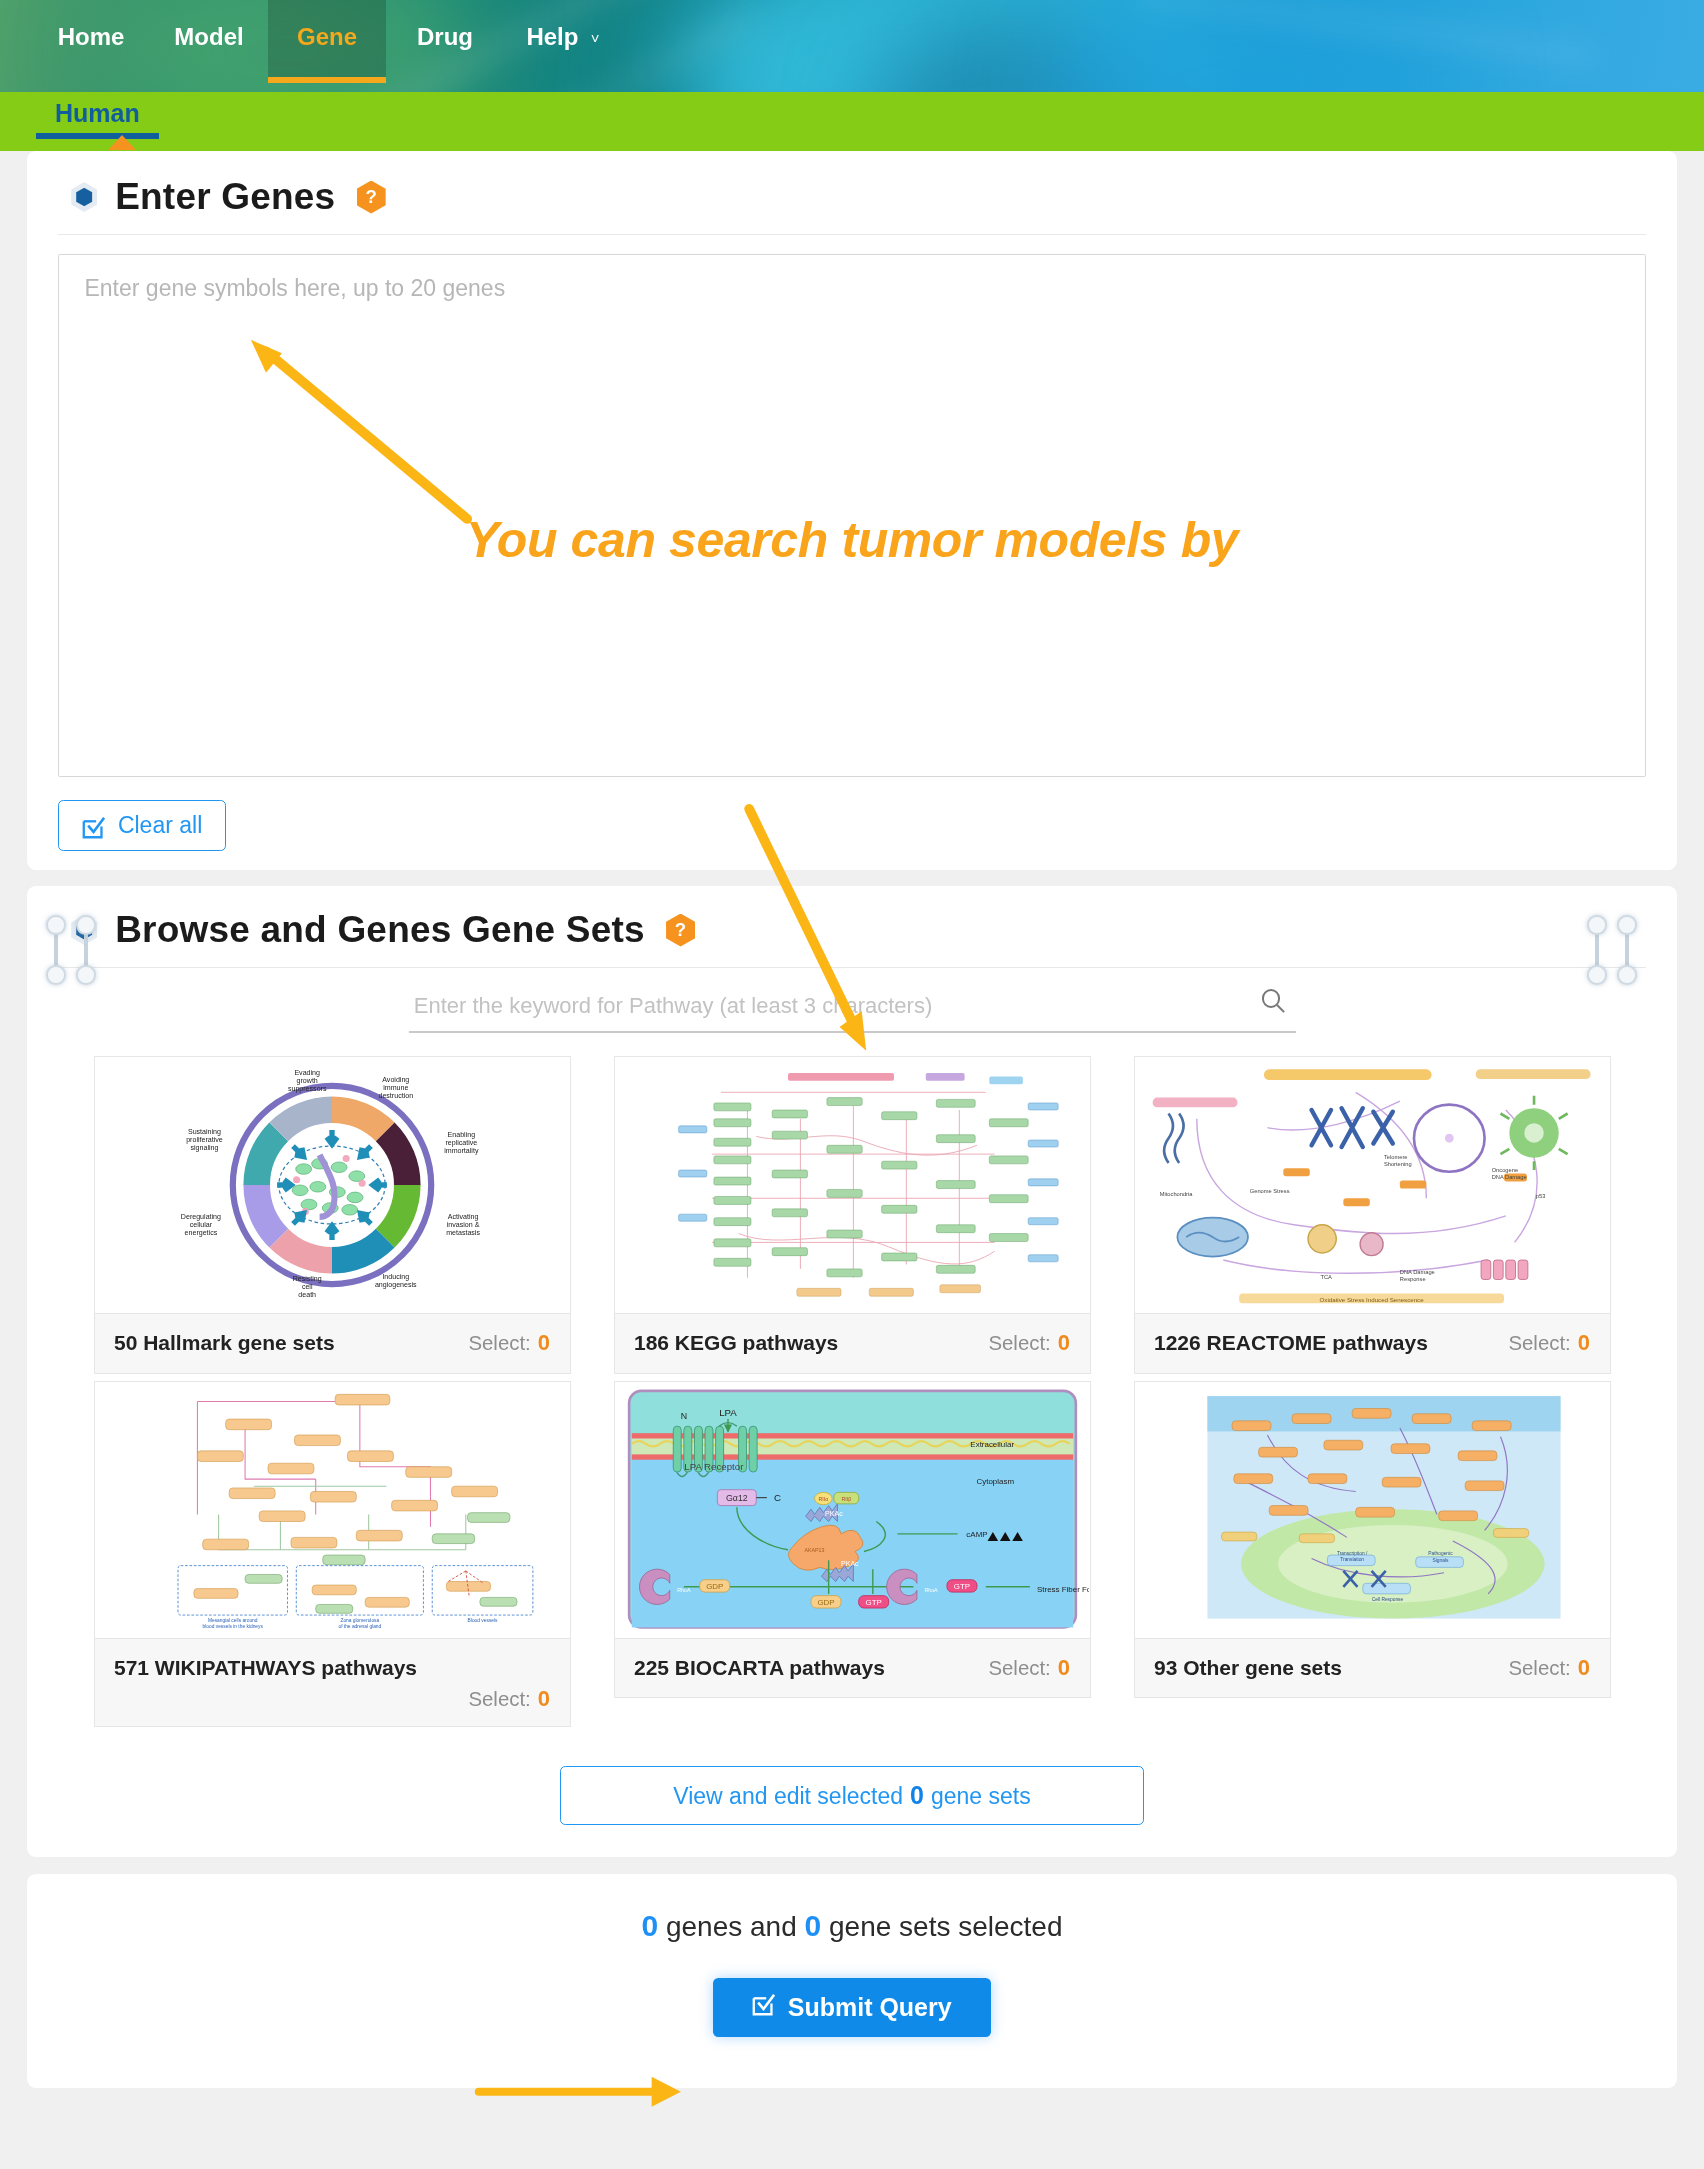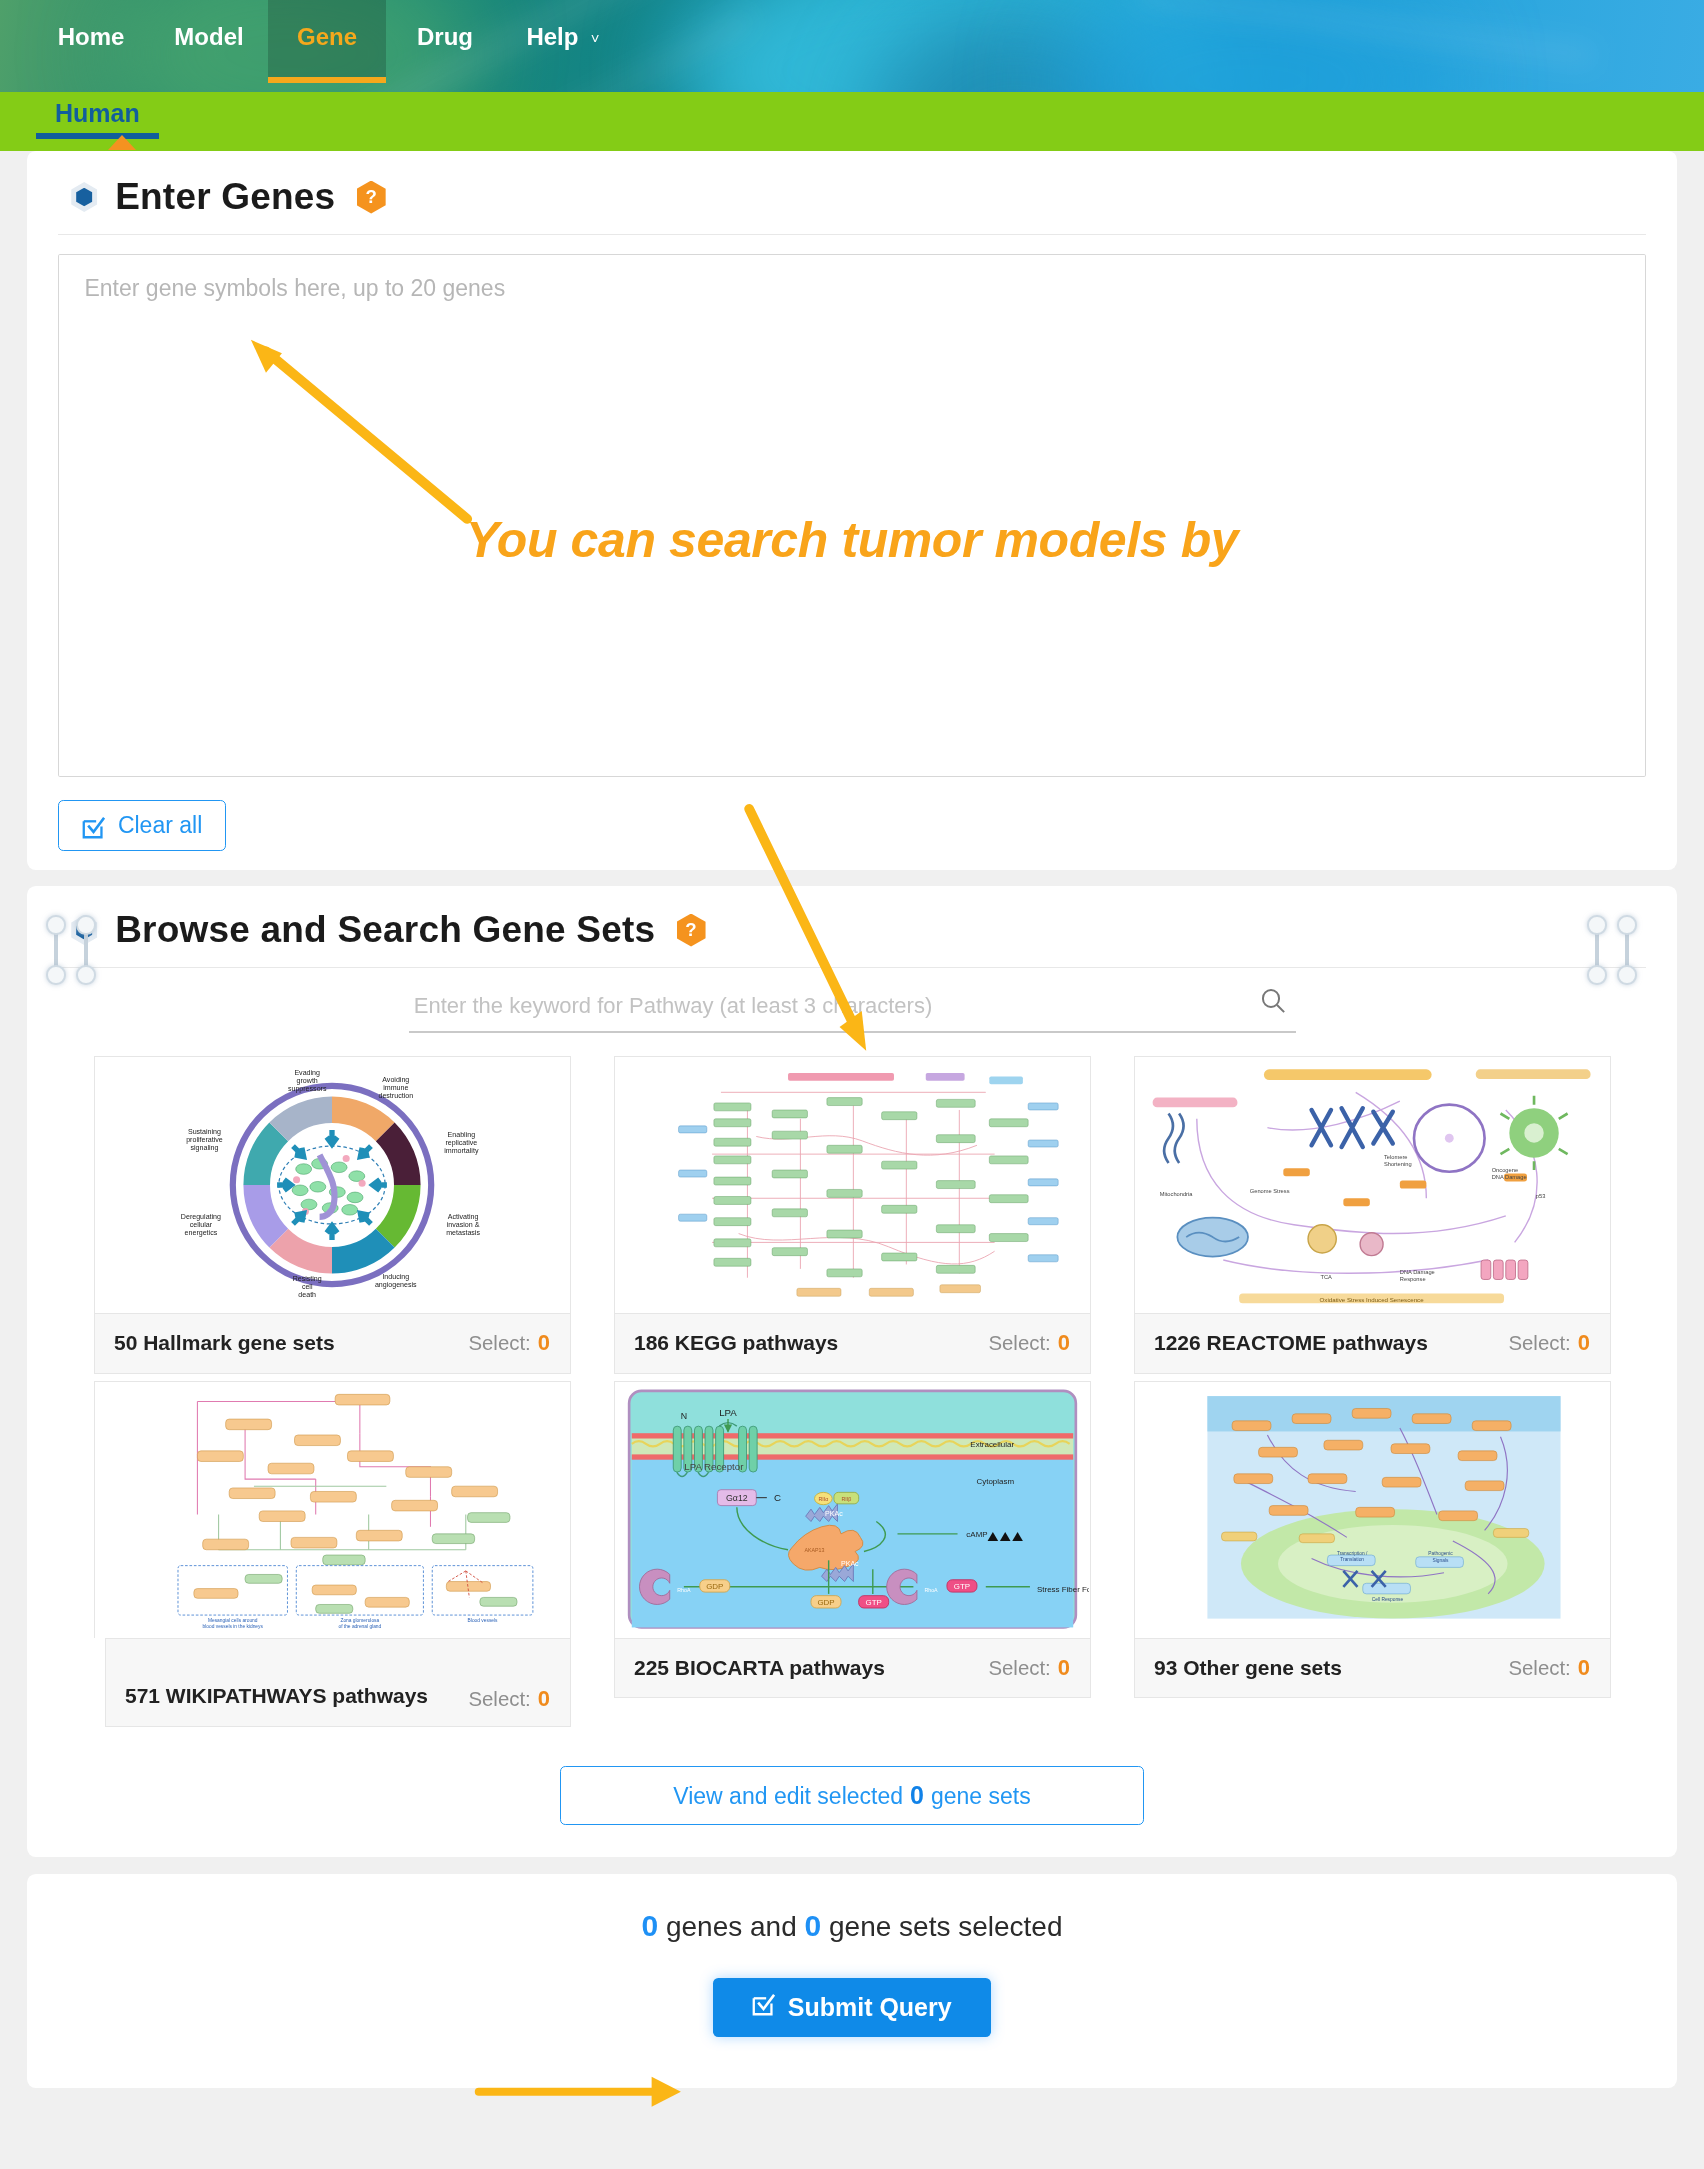--- a/index.html
+++ b/index.html
@@ -185,21 +185,21 @@
     background:#fff; position:relative; overflow:hidden;
   }
   .card .meta {
     border:0.9px solid #e6e6e6; background:#f7f7f7;
     display:flex; align-items:center; justify-content:space-between;
     padding: 14px 19.5px; min-height: 59px;
   }
   .card .cname { font-size: 21px; font-weight:bold; color:#222; line-height:1.45; }
   .card .csel { font-size: 20.4px; color:#8e8e8e; white-space:nowrap; }
   .card .csel b { color:#f08b1d; font-size:22px; margin-left:7px; }
-  .card.wiki .meta { align-items:flex-end; min-height: 89px; margin-left: 11px; }
+  .card.wiki .meta { align-items:flex-start; min-height: 89px; }
   .card.wiki .csel { align-self: flex-end; }
 
   .viewbtn {
     display:block; margin: 39px auto 0 auto;
     width: 584px; text-align:center;
     border:0.9px solid #2196f3; border-radius:5.3px; background:#fff;
     color:#2196f3; font-size:23px; padding: 14px 0; cursor:pointer;
   }
   .viewbtn b { color:#1182e8; font-size:25px; margin: 0 7px; }
 
@@ -316,21 +316,21 @@
       <span class="knob bot"></span>
   </span>
 </div>
 
 <section class="panel panel-sets">
   <div class="sect-head">
     <span class="hexdot">
       <span class="outer"></span>
         <span class="inner"></span>
     </span>
-    <span class="sect-title">Browse and Search Gene Sets</span>
+    <span class="sect-title">Browse and Genes Gene Sets</span>
     <span class="help-hex">?</span>
   </div>
   <div class="hr"></div>
 
   <div class="pw-search">
     <div class="ph">Enter the keyword for Pathway (at least 3 characters)</div>
     <span class="mag">
       <span class="ring"></span>
         <span class="hndl"></span>
     </span>

